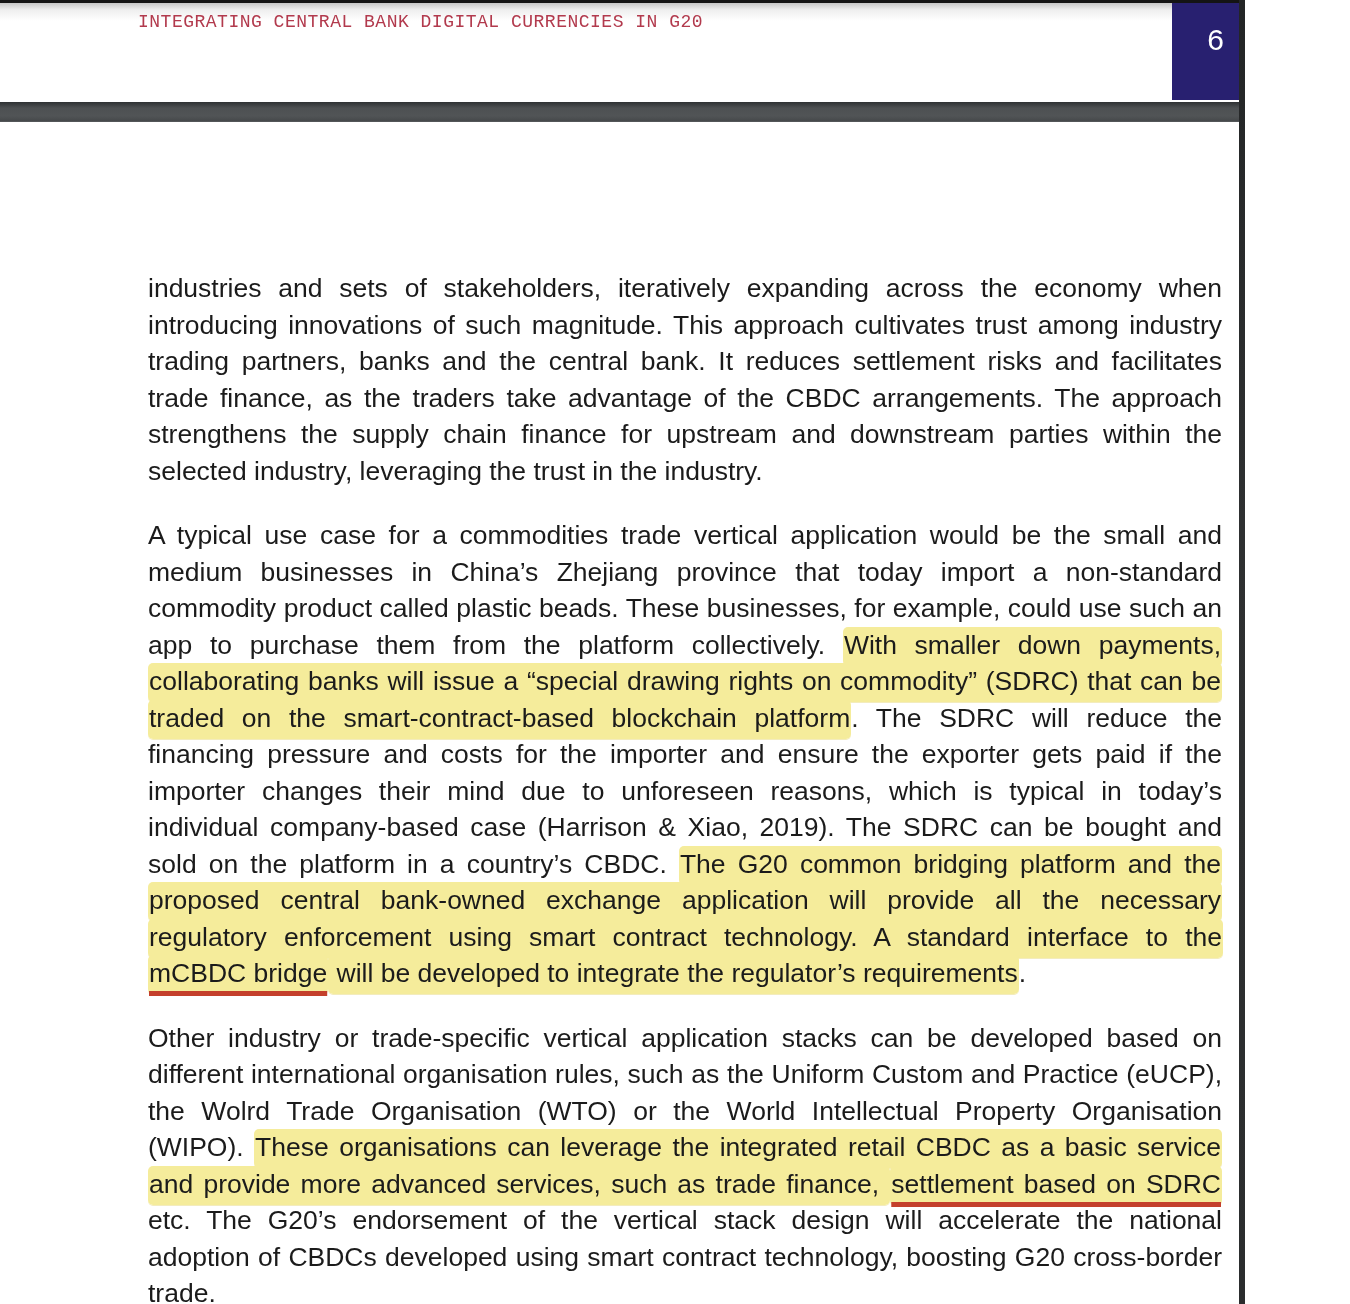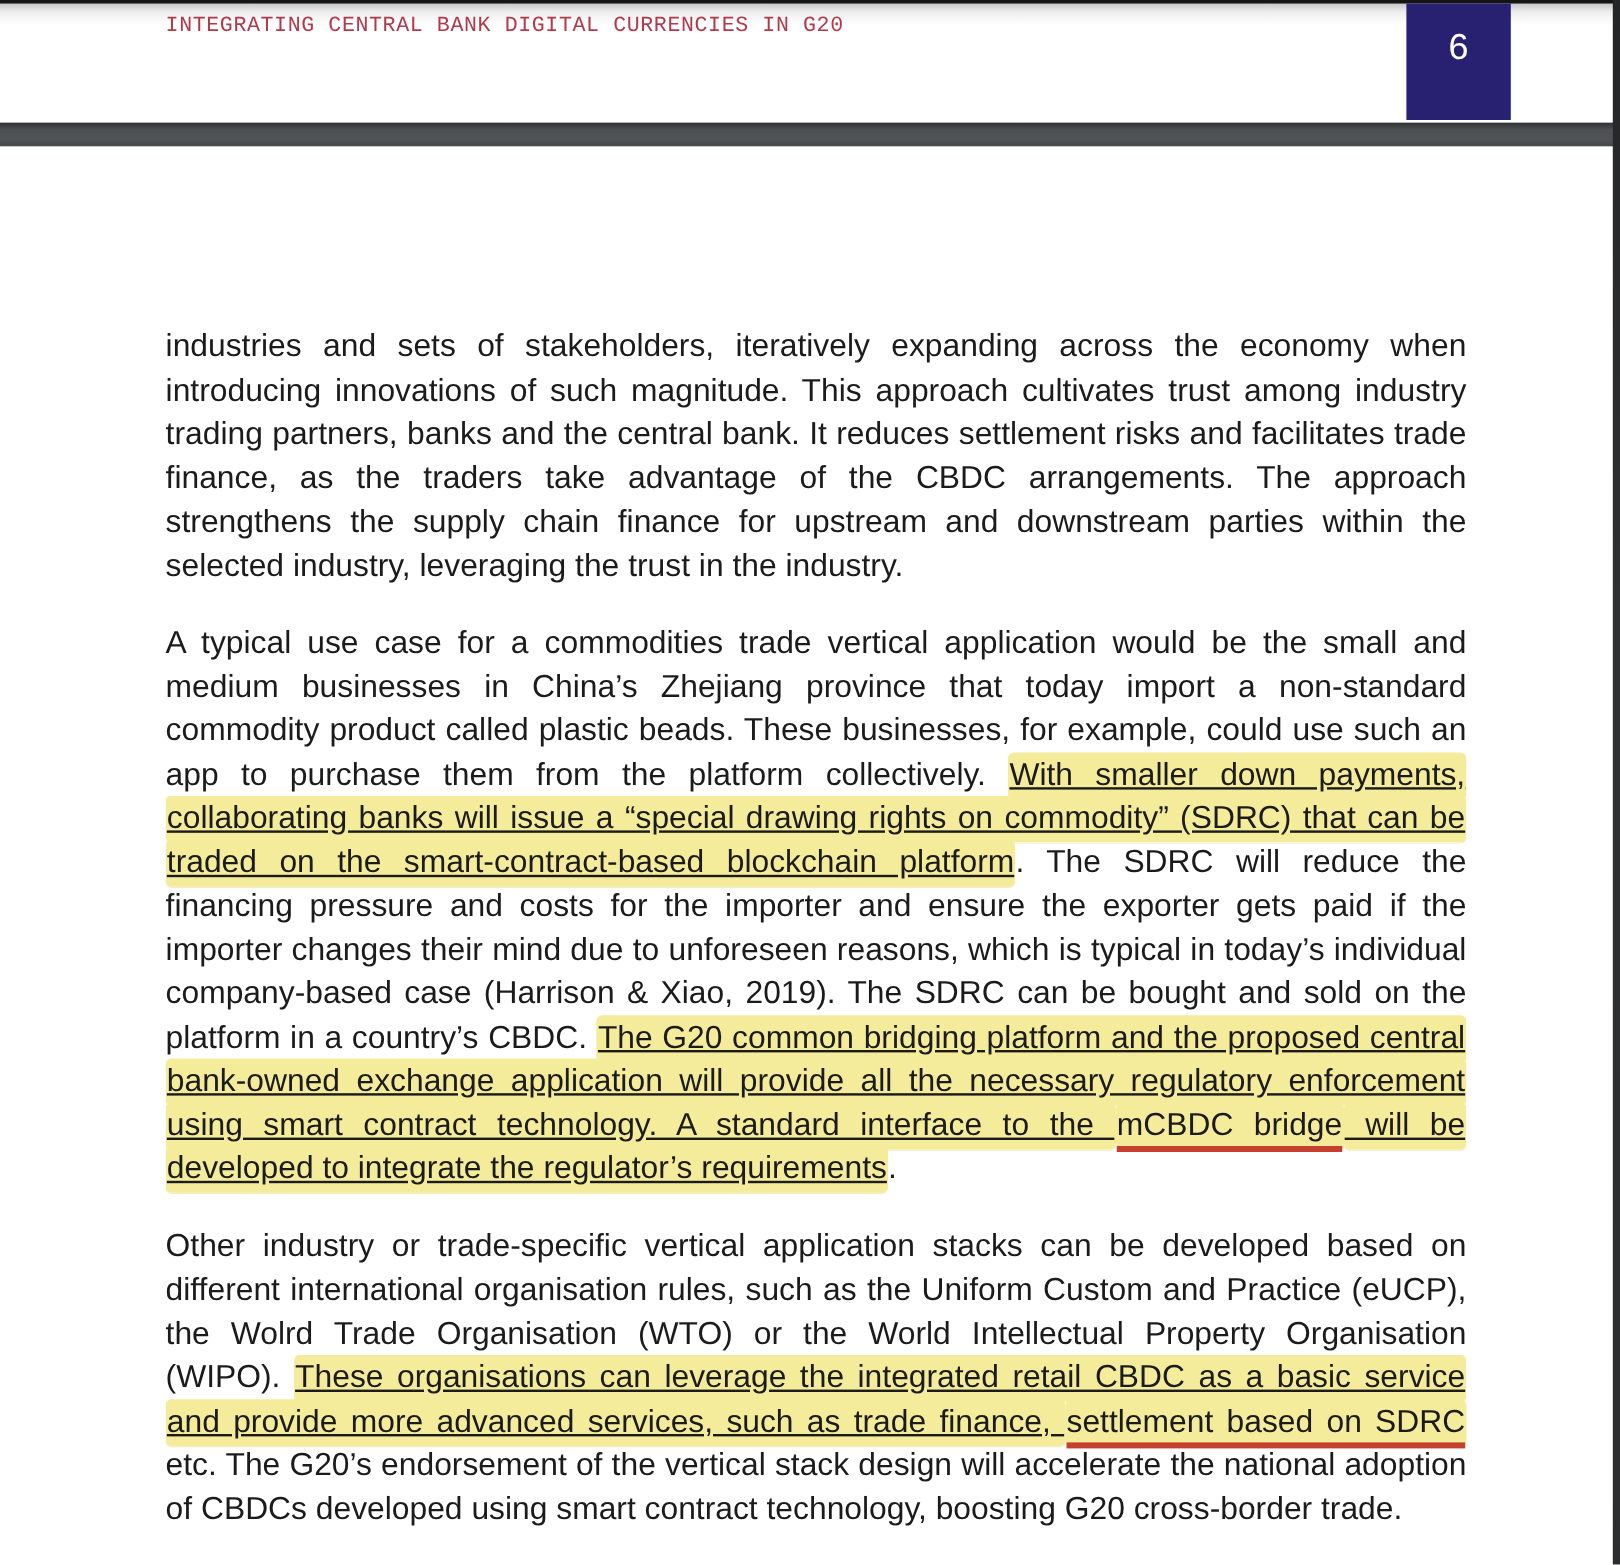--- a/index.html
+++ b/index.html
@@ -1,19 +1,19 @@
 <!DOCTYPE html>
 <html style="--title_color: #b23a4d; --page_box_color: #282070; --highlight_color: #f5ec9b; --underline_color: #c4402c;"><head>
 <meta charset="utf-8">
 <style>
   html, body { margin: 0; padding: 0; background: #ffffff; }
 
   .screen {
     position: relative;
-    width: 1350px;
+    width: 1245px;
     height: 1304px;
     background: #ffffff;
     overflow: hidden;
     font-family: "Liberation Sans", sans-serif;
   }
 
   
   .header {
     position: relative;
     height: 102px;
@@ -57,33 +57,32 @@
   
   .page-body {
     box-sizing: content-box;
     padding: 148px 100px 40px 138px;
     width: 1084px;
     font-size: 26.5px;
     line-height: 36.5px;
     color: #1b1b1b;
   }
   .para {
-    margin: 0 0 28px 0;
+    margin: 0 0 28px 10px;
     text-align: justify;
   }
   .para:last-child { margin-bottom: 0; }
 
   .hl {
     background: var(--highlight_color, #f5ec9b);
     border-radius: 5px;
     padding: 3px 1px 6px 1px;
     box-decoration-break: clone;
     -webkit-box-decoration-break: clone;
     box-shadow: 0 1px 0 rgba(228, 212, 108, 0.45);
-    text-decoration: underline;
   }
   .redline {
     text-decoration: underline;
     text-decoration-color: var(--underline_color, #c4402c);
     text-decoration-thickness: 5px;
     text-underline-offset: 9px;
     text-decoration-skip-ink: none;
   }
 
   

